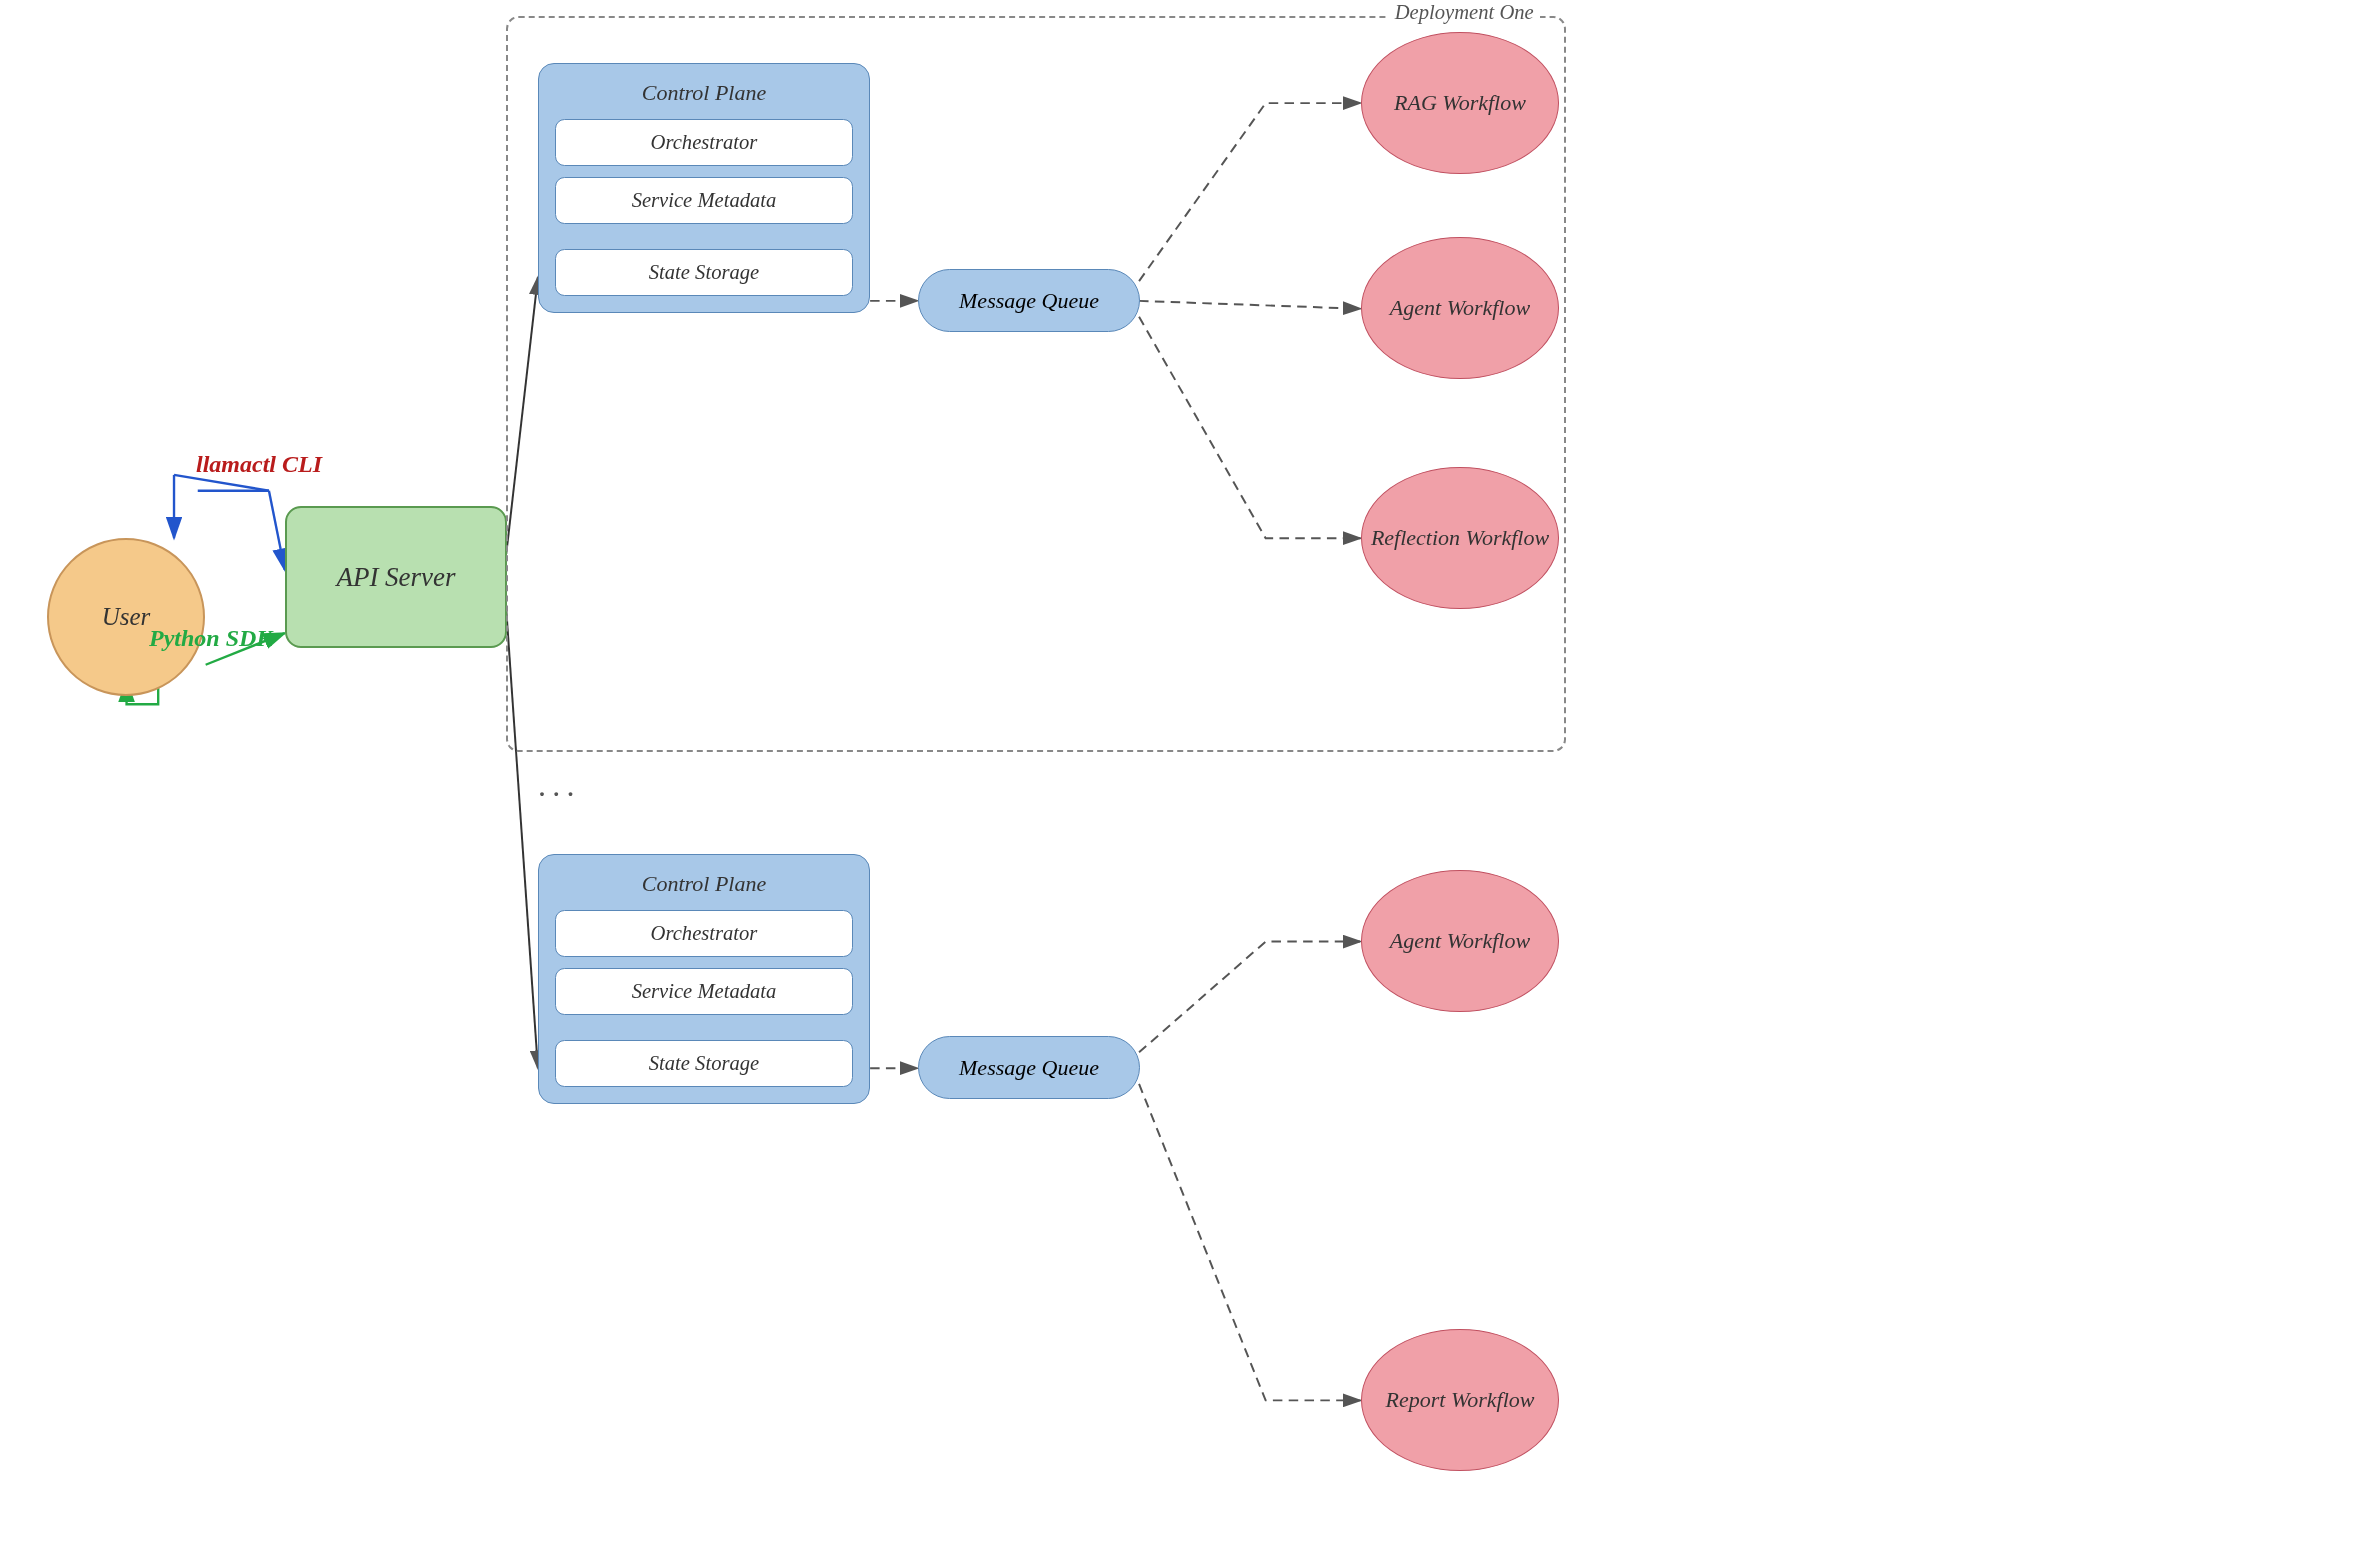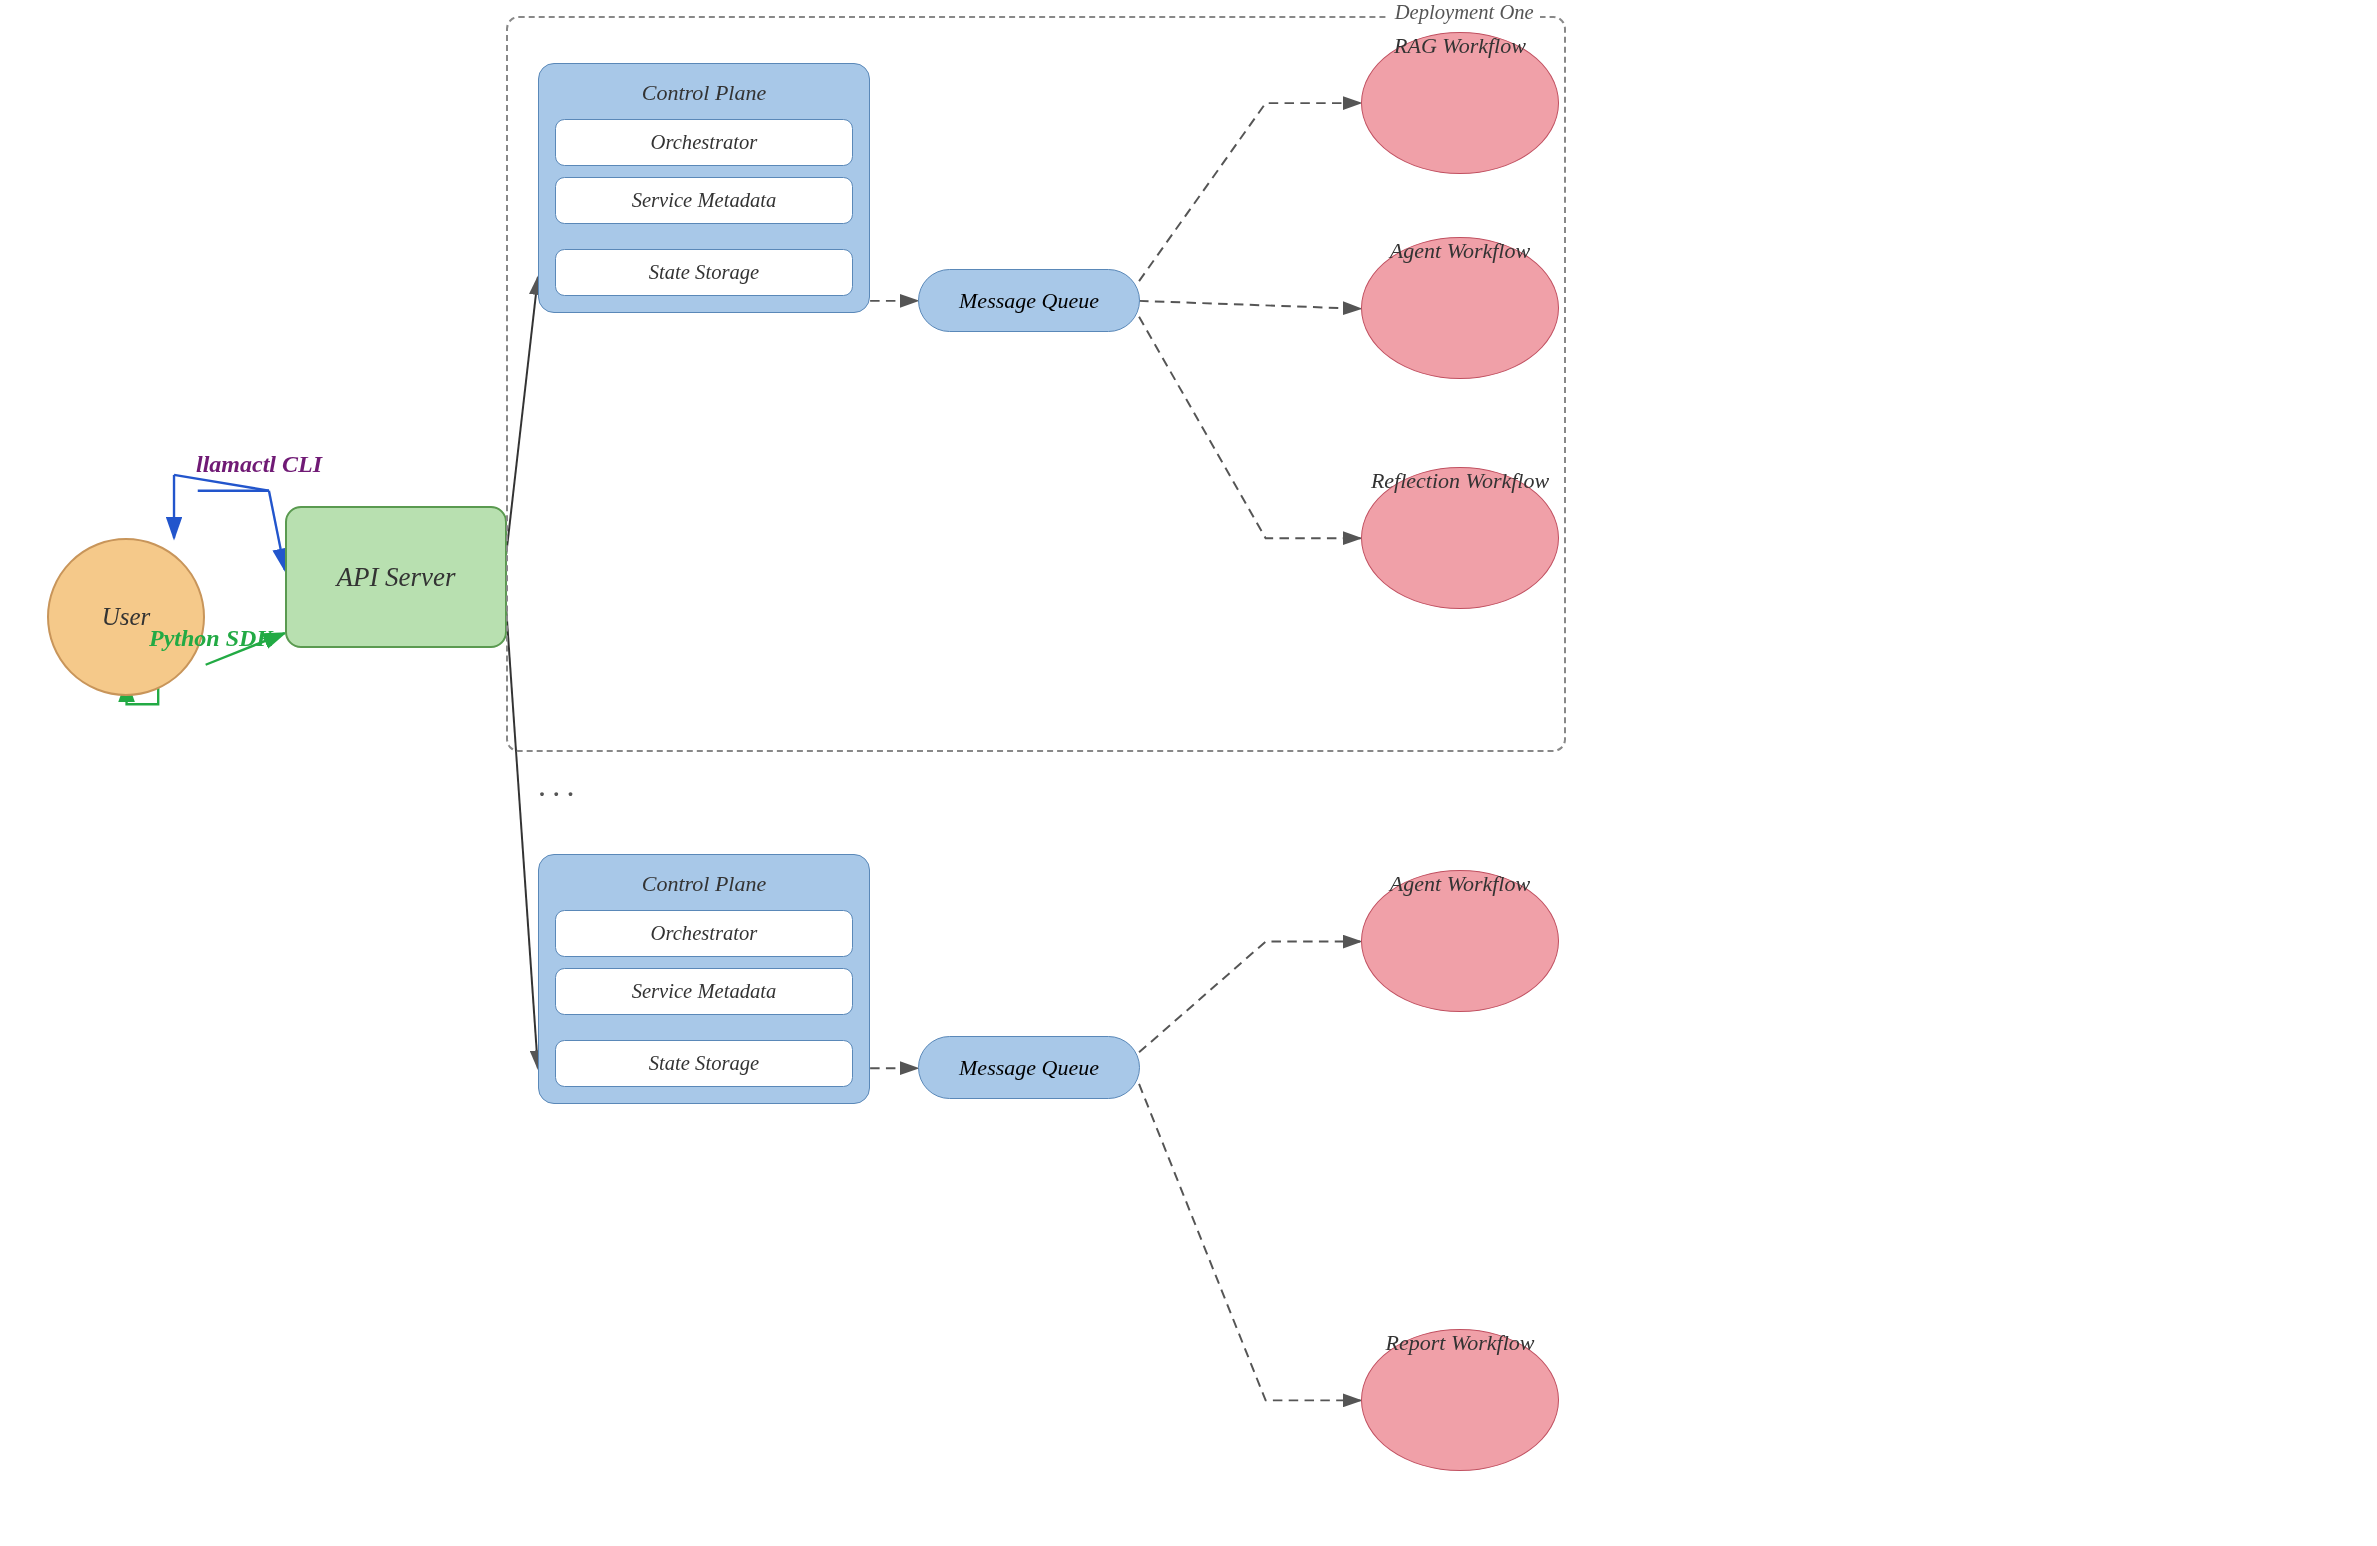--- a/index.html
+++ b/index.html
@@ -159,20 +159,21 @@
       top: 1036px;
     }
 
     
     .workflow-ellipse {
       position: absolute;
       background: #f0a0a8;
       border: 1.6px solid #c05060;
       border-radius: 50%;
       display: flex;
+      align-items: center;
       justify-content: center;
       font-size: 22px;
       font-style: italic;
       color: #333;
       text-align: center;
       width: 198px;
       height: 142px;
     }
 
     
@@ -206,21 +207,21 @@
 
     
     .arrow-label {
       position: absolute;
       font-size: 24px;
       font-weight: bold;
       font-style: italic;
     }
 
     .llamactl-label {
-      color: #701a75;
+      color: #b91c1c;
       left: 196px;
       top: 451px;
     }
 
     .python-sdk-label {
       color: #22aa44;
       left: 149px;
       top: 625px;
     }
   </style>

